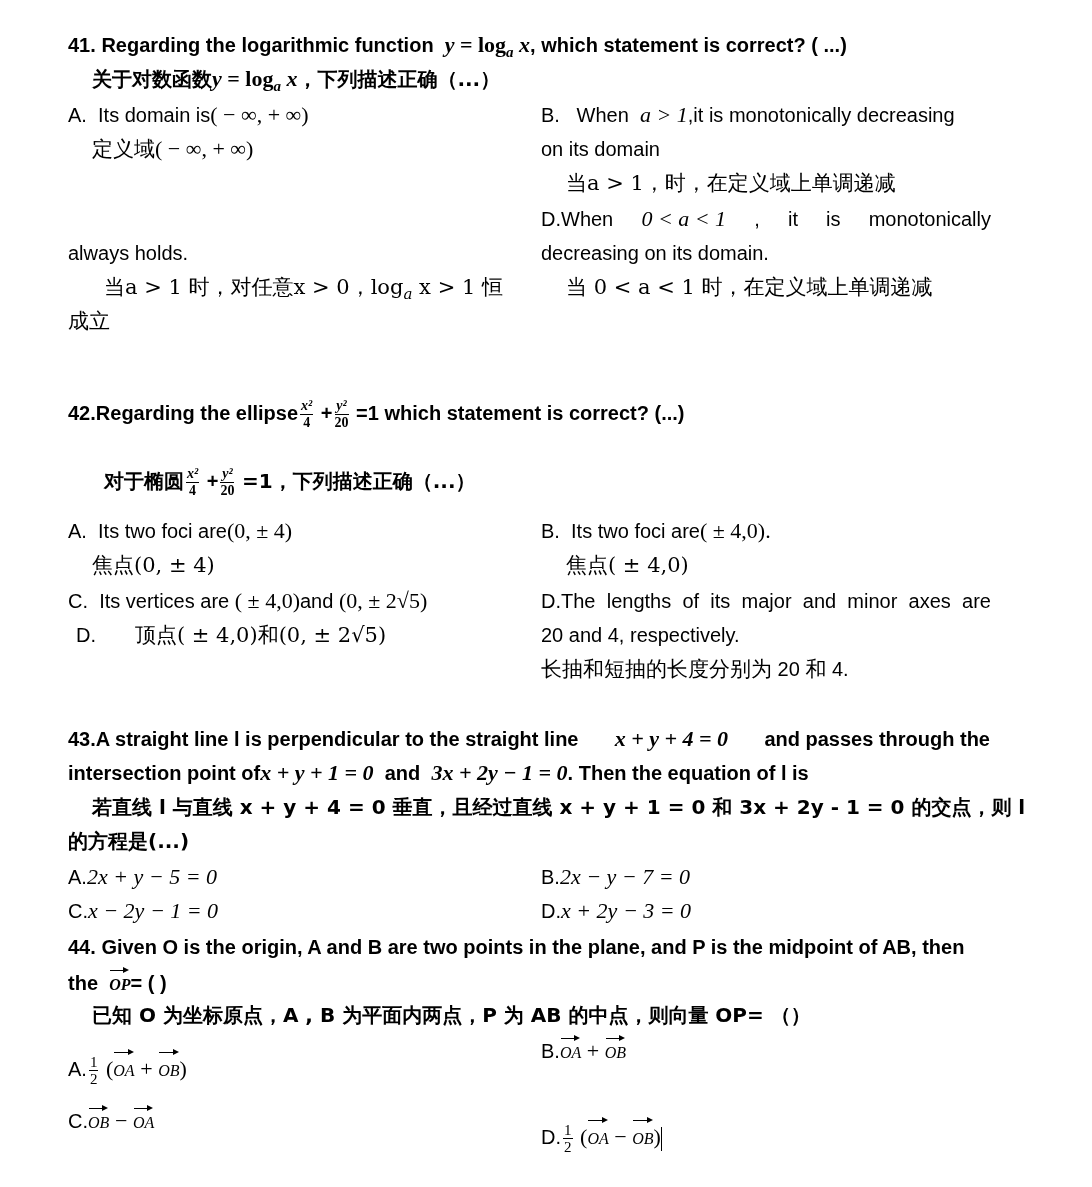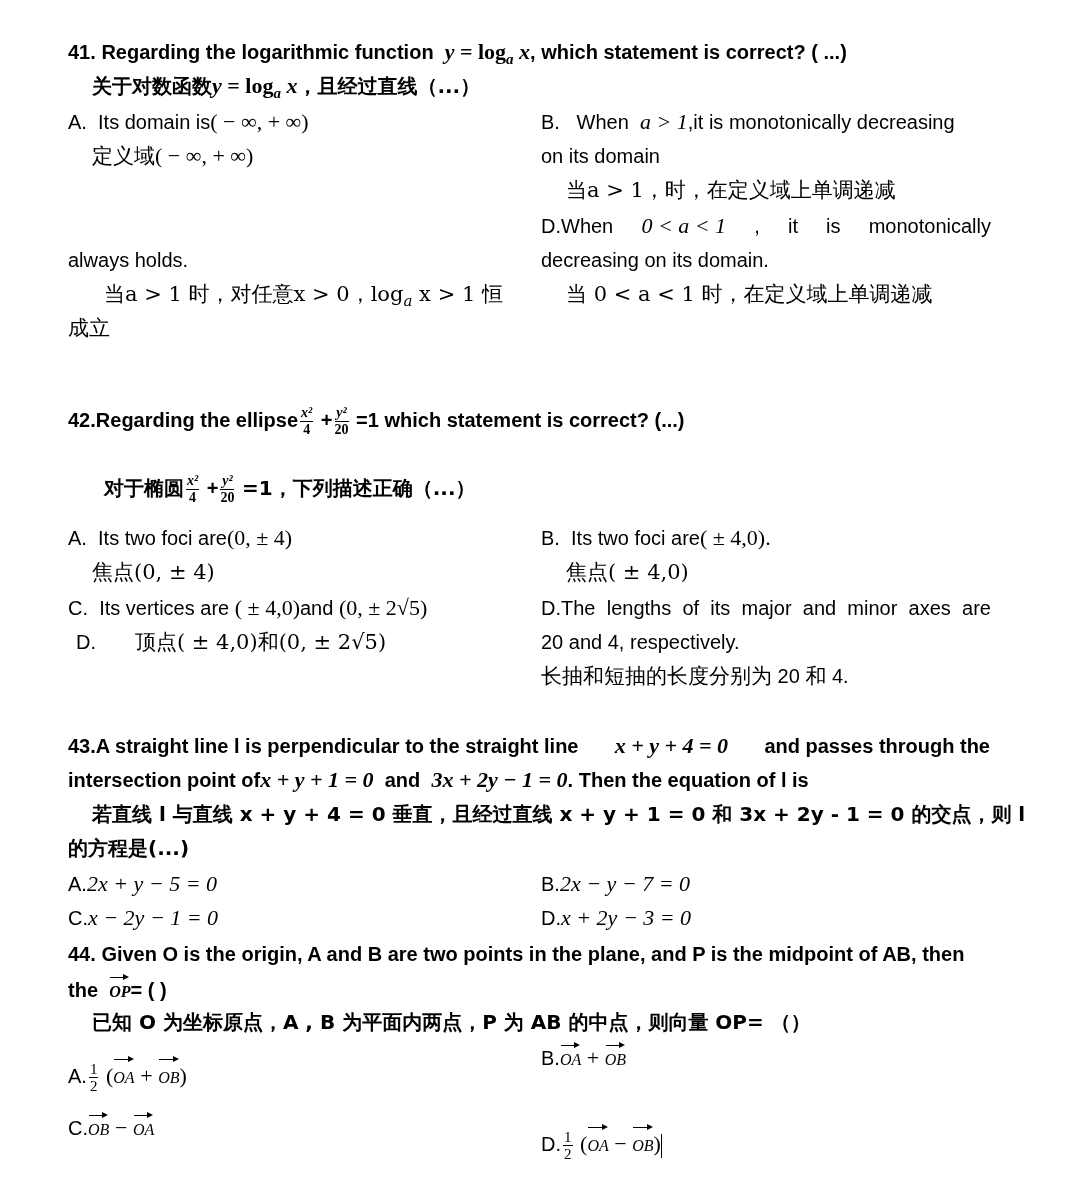--- a/index.html
+++ b/index.html
@@ -1,17 +1,17 @@
 <!DOCTYPE html>
 <html><head>
 <meta charset="utf-8">
 <style>
   html, body { margin: 0; padding: 0; background: #ffffff; }
   body { width: 1092px; height: 1187px; position: relative; overflow: hidden; color: #000; }
-  .page { position: absolute; left: 0; top: 16px; width: 1092px; height: 972px; }
+  .page { position: absolute; left: 0; top: 9px; width: 1092px; height: 972px; }
   .ln { position: absolute; white-space: nowrap; font-family: "Liberation Sans", sans-serif; font-size: 20px; line-height: 28px; }
   .b { font-weight: bold; }
   .m { font-family: "Liberation Serif", "DejaVu Serif", serif; font-size: 22px; }
   .mi { font-family: "Liberation Serif", "DejaVu Serif", serif; font-style: italic; font-size: 22px; }
   .cn { font-family: "DejaVu Serif", "Liberation Serif", serif; font-size: 21px; }
   .cnb { font-family: "DejaVu Sans", "Liberation Sans", sans-serif; font-weight: bold; font-size: 20px; }
   .frac { display: inline-block; vertical-align: middle; text-align: center; font-family: "Liberation Serif", serif; font-weight: bold; font-size: 14px; line-height: 16px; margin: 0 2px; }
   .frac .num { display: block; border-bottom: 1.5px solid #000; padding: 0 1px; font-style: italic; }
   .frac .den { display: block; }
   .frac.plain .num { font-style: normal; }
@@ -24,21 +24,21 @@
 <body>
 
 <div class="page">
 
   <div class="ln b" style="left:68px; top:22px;">
     <span>41.</span>
     <span>Regarding the logarithmic function</span>
     <span class="m" style="font-weight:bold;">&nbsp;<i>y</i> = log<sub style="font-size:15px;font-style:italic;">a</sub> <i>x</i></span><span>, which statement is correct? ( ...)</span>
   </div>
   <div class="ln" style="left:92px; top:56px;">
-    <span class="cnb">关于对数函数</span><span class="m" style="font-weight:bold;"><i>y</i> = log<sub style="font-size:15px;font-style:italic;">a</sub> <i>x</i></span><span class="cnb">，且经过直线（...）</span>
+    <span class="cnb">关于对数函数</span><span class="m" style="font-weight:bold;"><i>y</i> = log<sub style="font-size:15px;font-style:italic;">a</sub> <i>x</i></span><span class="cnb">，下列描述正确（...）</span>
   </div>
 
   <div class="ln" style="left:68px; top:92px;">
     <span>A.</span>&nbsp;
     <span>Its domain is</span><span class="m">( − ∞, + ∞)</span>
   </div>
   <div class="ln" style="left:92px; top:126px;">
     <span class="cn">定义域</span><span class="m">( − ∞, + ∞)</span>
   </div>
 

